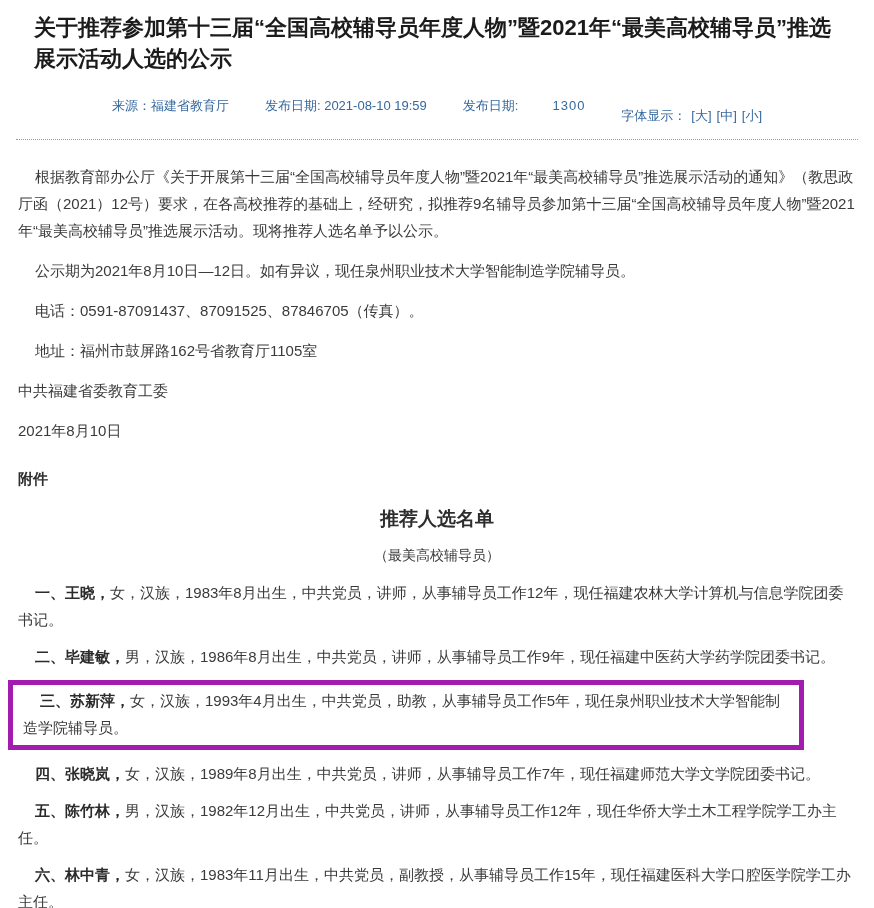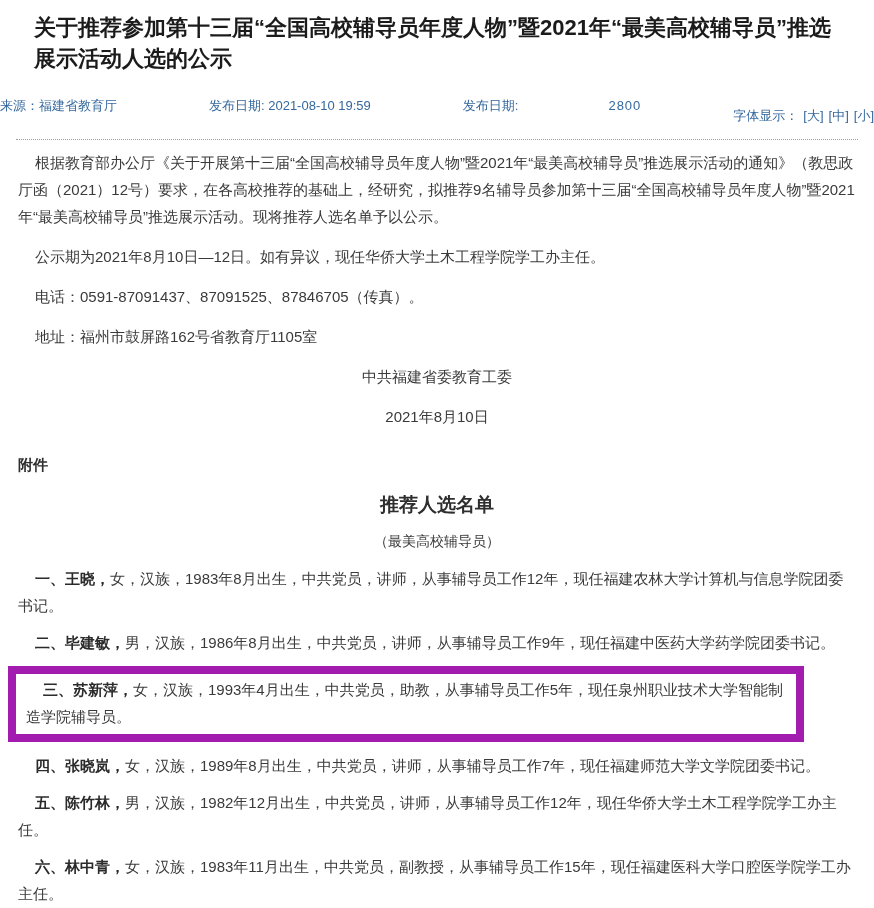--- a/index.html
+++ b/index.html
@@ -10,89 +10,89 @@
   }
   .page {
     width:874px; min-height:908px; margin:0 auto; background:#ffffff;
     border-bottom:2px solid #edf1f4; padding-top:6px;
   }
   .page-title {
     font-size:22px; font-weight:bold; color:#1b1b1b;
     text-align:left; line-height:31px; margin:6px 34px 12px 34px;
   }
   .meta-row {
-    display:flex; justify-content:space-between; align-items:center;
+    display:flex; justify-content:center; align-items:center;
     gap:36px; font-size:13px; color:#35689e; margin:10px 0 0 0;
   }
   .meta-row .views-value { margin-left:-2px; letter-spacing:1px; }
   .font-size-ctrls { display:inline-flex; gap:5px;margin-top:21px; }
   .font-size-ctrls span { cursor:pointer; }
   .divider {
     height:0; border-bottom:1px dotted #9d9d9d; margin:14px 16px 0 16px;
   }
   .content { padding:0 18px; }
   .para {
     font-size:15px; line-height:27px; margin:13px 0; text-indent:17px;
     color:#3a3a3a;
   }
-  .para.first { margin-top:9px; }
+  .para.first { margin-top:23px; }
   .sign-line {
-    font-size:15px; line-height:27px; text-align:center; margin:8px 0 0 0;
+    font-size:15px; line-height:27px; text-align:left; margin:8px 0 0 0;
     color:#3a3a3a;
   }
   .sign-line.date { margin-top:13px; }
   .annex-label {
     font-size:15px; font-weight:bold; color:#2e2e2e; margin:26px 0 0 0;
   }
   .annex-title {
     font-size:19px; font-weight:bold; color:#2e2e2e; text-align:center;
     margin:16px 0 0 0; line-height:27px;
   }
   .annex-note {
     font-size:14px; text-align:center; color:#3a3a3a; margin:10px 0 4px 0;
     line-height:27px;
   }
   .item {
     font-size:15px; line-height:27px; margin:10px 0; text-indent:17px;
     color:#3a3a3a;
   }
   .item b { font-weight:bold; color:#2b2b2b; }
   .red-box {
-    border:8px solid #a21caf;
+    border:5px solid #a21caf;
     margin:4px 52px 4px -10px;
     padding:2px 8px 4px 10px;
   }
   .red-box .item { margin:0; }
 </style>
 </head>
 <body>
 
 <div class="page">
 
   <h1 class="page-title">关于推荐参加第十三届“全国高校辅导员年度人物”暨2021年“最美高校辅导员”推选展示活动人选的公示</h1>
 
   <div class="meta-row">
     <span>来源：福建省教育厅</span>
     <span>发布日期: 2021-08-10 19:59</span>
     <span>发布日期:</span>
-    <span class="views-value">2800</span>
+    <span class="views-value">1300</span>
     <span class="font-size-ctrls">
       <span>字体显示：</span>
       <span>[大]</span>
       <span>[中]</span>
       <span>[小]</span>
     </span>
   </div>
 
   <div class="divider"></div>
 
   <div class="content">
 
     <p class="para first">根据教育部办公厅《关于开展第十三届“全国高校辅导员年度人物”暨2021年“最美高校辅导员”推选展示活动的通知》（教思政厅函（2021）12号）要求，在各高校推荐的基础上，经研究，拟推荐9名辅导员参加第十三届“全国高校辅导员年度人物”暨2021年“最美高校辅导员”推选展示活动。现将推荐人选名单予以公示。</p>
-    <p class="para">公示期为2021年8月10日—12日。如有异议，现任华侨大学土木工程学院学工办主任。</p>
+    <p class="para">公示期为2021年8月10日—12日。如有异议，现任泉州职业技术大学智能制造学院辅导员。</p>
     <p class="para">电话：0591-87091437、87091525、87846705（传真）。</p>
     <p class="para">地址：福州市鼓屏路162号省教育厅1105室</p>
 
     <p class="sign-line">中共福建省委教育工委</p>
     <p class="sign-line date">2021年8月10日</p>
 
     <p class="annex-label">附件</p>
     <p class="annex-title">推荐人选名单</p>
     <p class="annex-note">（最美高校辅导员）</p>
 

